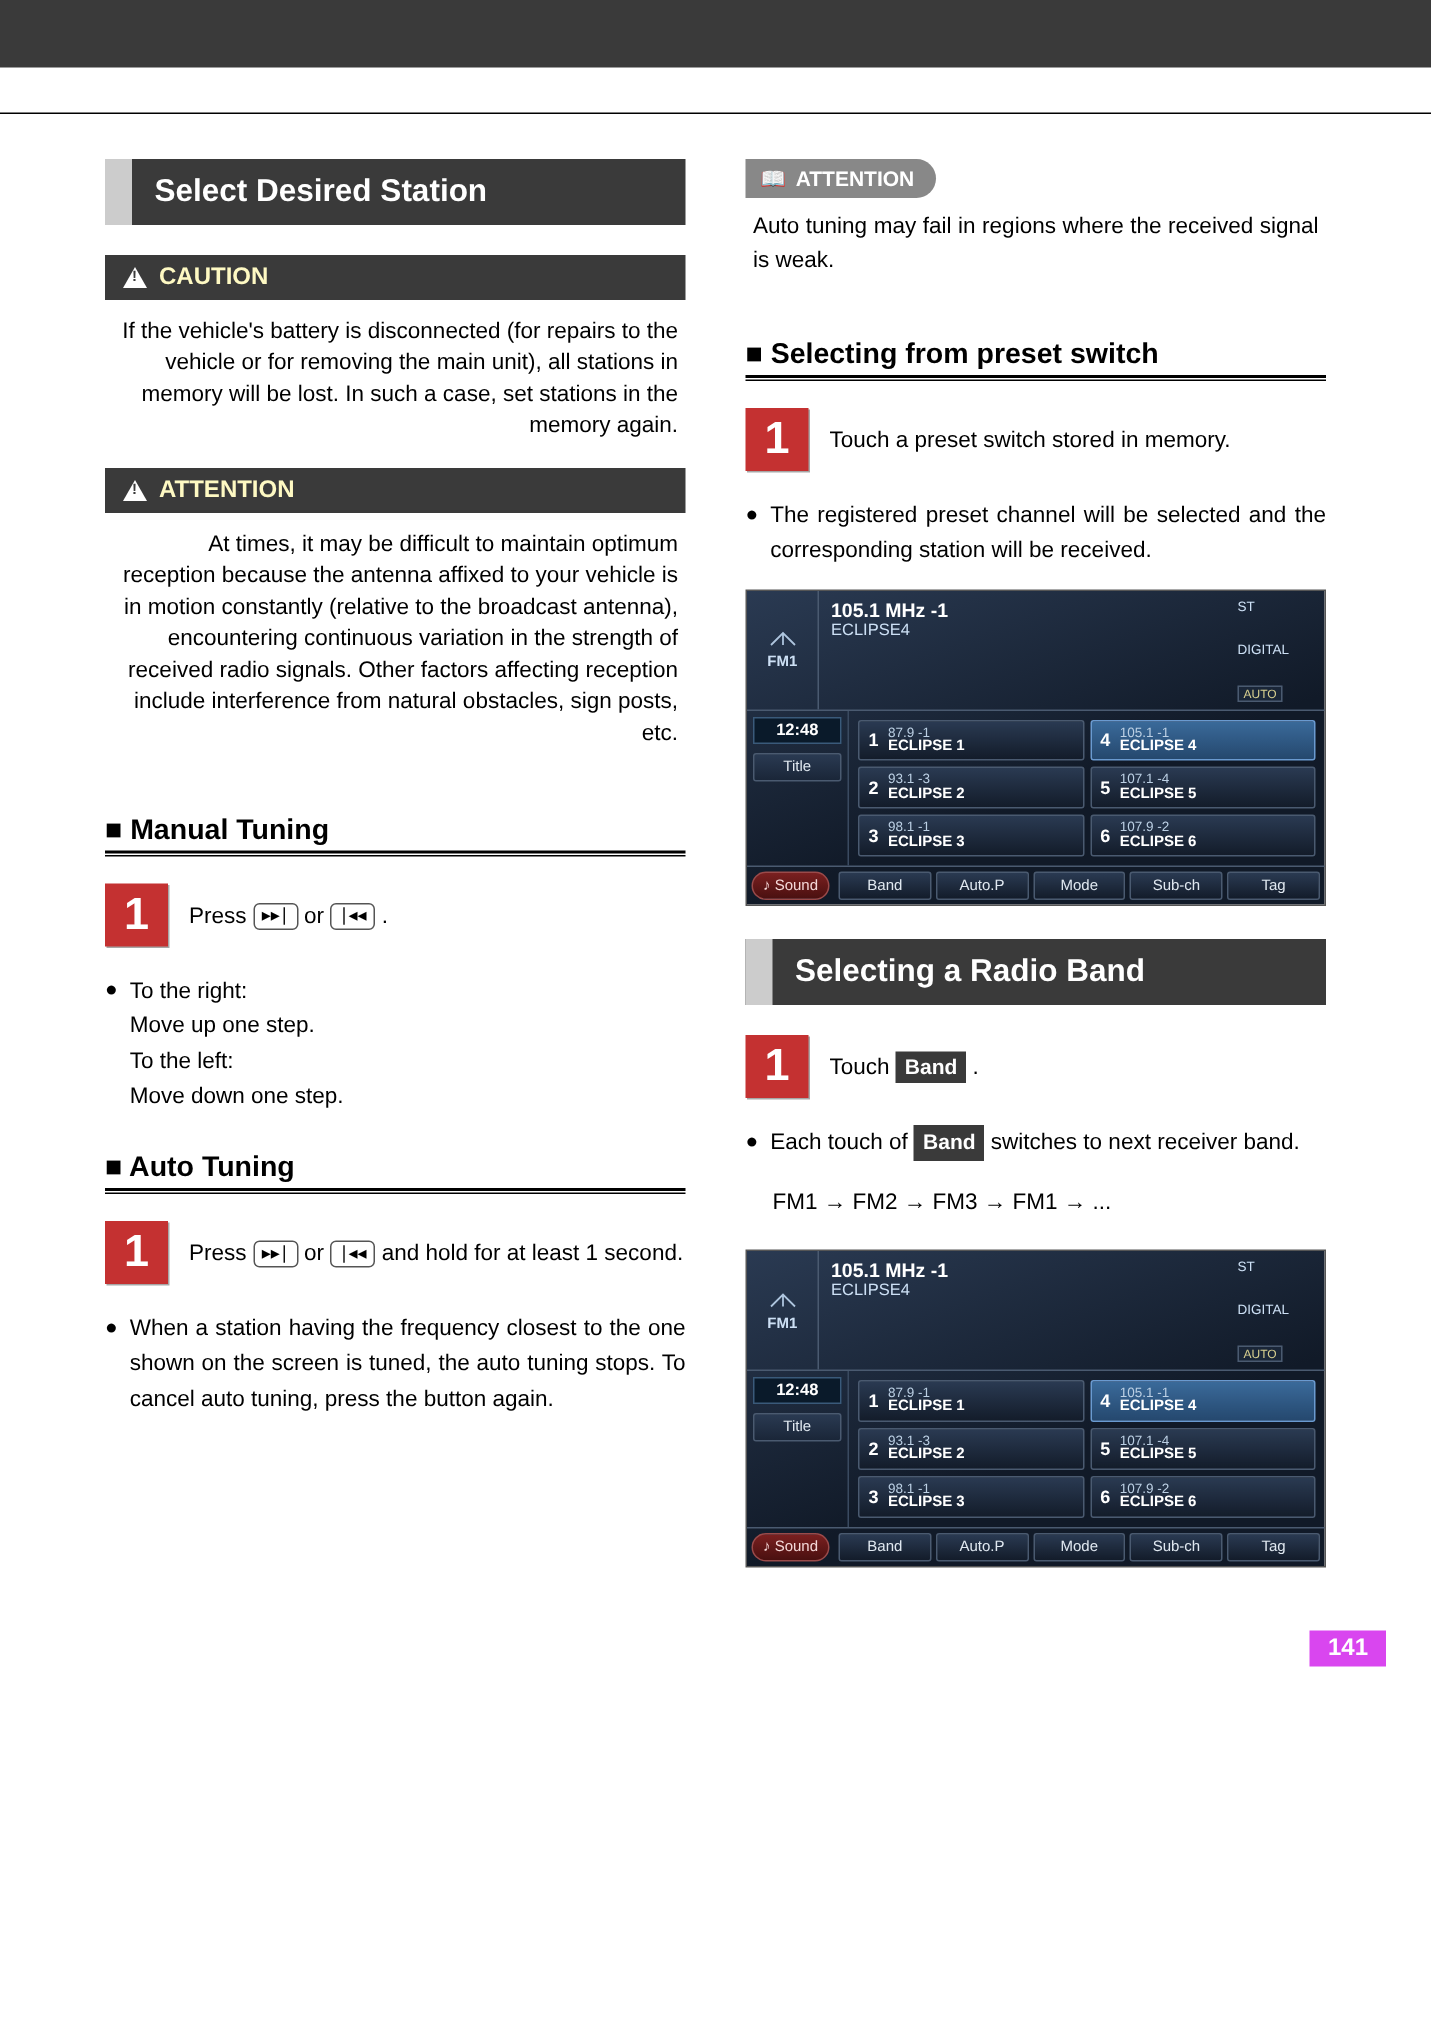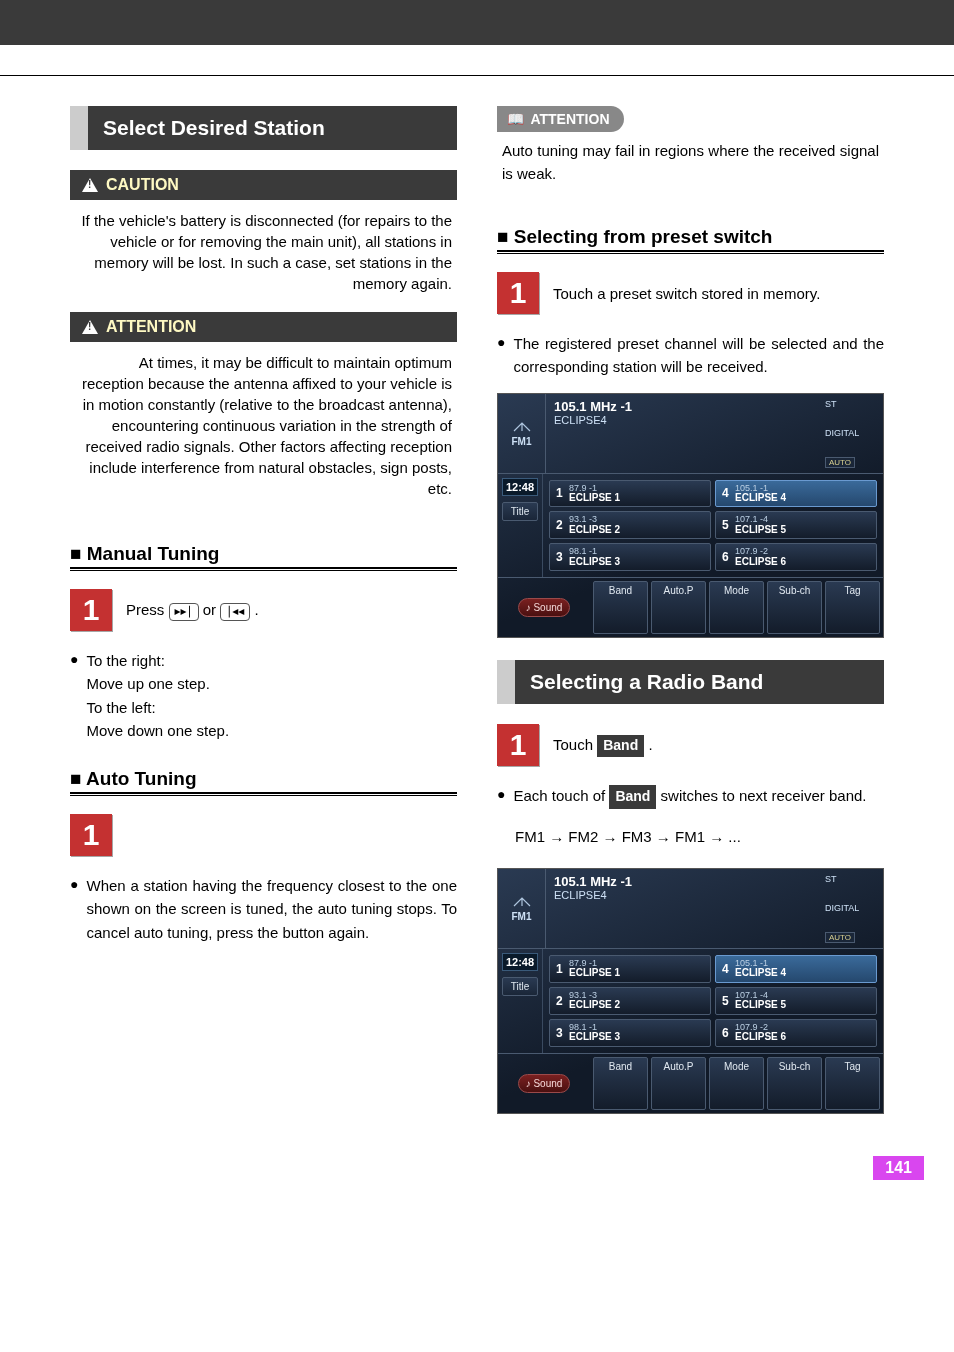--- a/index.html
+++ b/index.html
@@ -210,21 +210,21 @@
       border: 1px solid #4a5a70;
       color: #d8d090;
       font-size: 8px;
       padding: 0 3px;
     }
     .rs-body {
       display: flex;
       align-items: stretch;
     }
     .rs-left {
-      width: 45px;
+      width: 68px;
       display: flex;
       flex-direction: column;
       border-right: 1px solid #3a4a60;
     }
     .rs-time-box {
       background: #0a1a2a;
       border: 1px solid #3a5a7a;
       margin: 4px;
       text-align: center;
       font-weight: bold;
@@ -269,21 +269,21 @@
     .rs-bottom {
       display: flex;
       align-items: stretch;
       border-top: 1px solid #4a5a70;
     }
     .rs-sound {
       width: 52px;
       background: linear-gradient(#7a2020,#4a1010);
       border: 1px solid #9a4a4a;
       border-radius: 10px;
-      margin: 20px;
+      margin: 3px;
       text-align: center;
       font-size: 10px;
       color: #f5d8d8;
       padding: 3px 0;
     }
     .rs-bbar {
       flex: 1;
       display: flex;
       gap: 3px;
       padding: 3px;
@@ -367,20 +367,27 @@
         <div>To the left:</div>
         <div>Move down one step.</div>
       </div>
     </div>
 
     <div class="sub-heading">■ Auto Tuning</div>
     <div class="sub-heading-thin-line"></div>
 
     <div class="step-row">
       <div class="step-num">1</div>
+      <div class="step-text">
+        <span>Press </span>
+        <span class="kbd-btn">▸▸∣</span>
+        <span> or </span>
+        <span class="kbd-btn">∣◂◂</span>
+        <span> and hold for at least 1 second.</span>
+      </div>
     </div>
 
     <div class="bullet-block justify">
       <div class="bullet-dot">●</div>
       <div class="bullet-body">When a station having the frequency closest to the one shown on the screen is tuned, the auto tuning stops. To cancel auto tuning, press the button again.</div>
     </div>
 
   </div>
 
   <div class="column">

